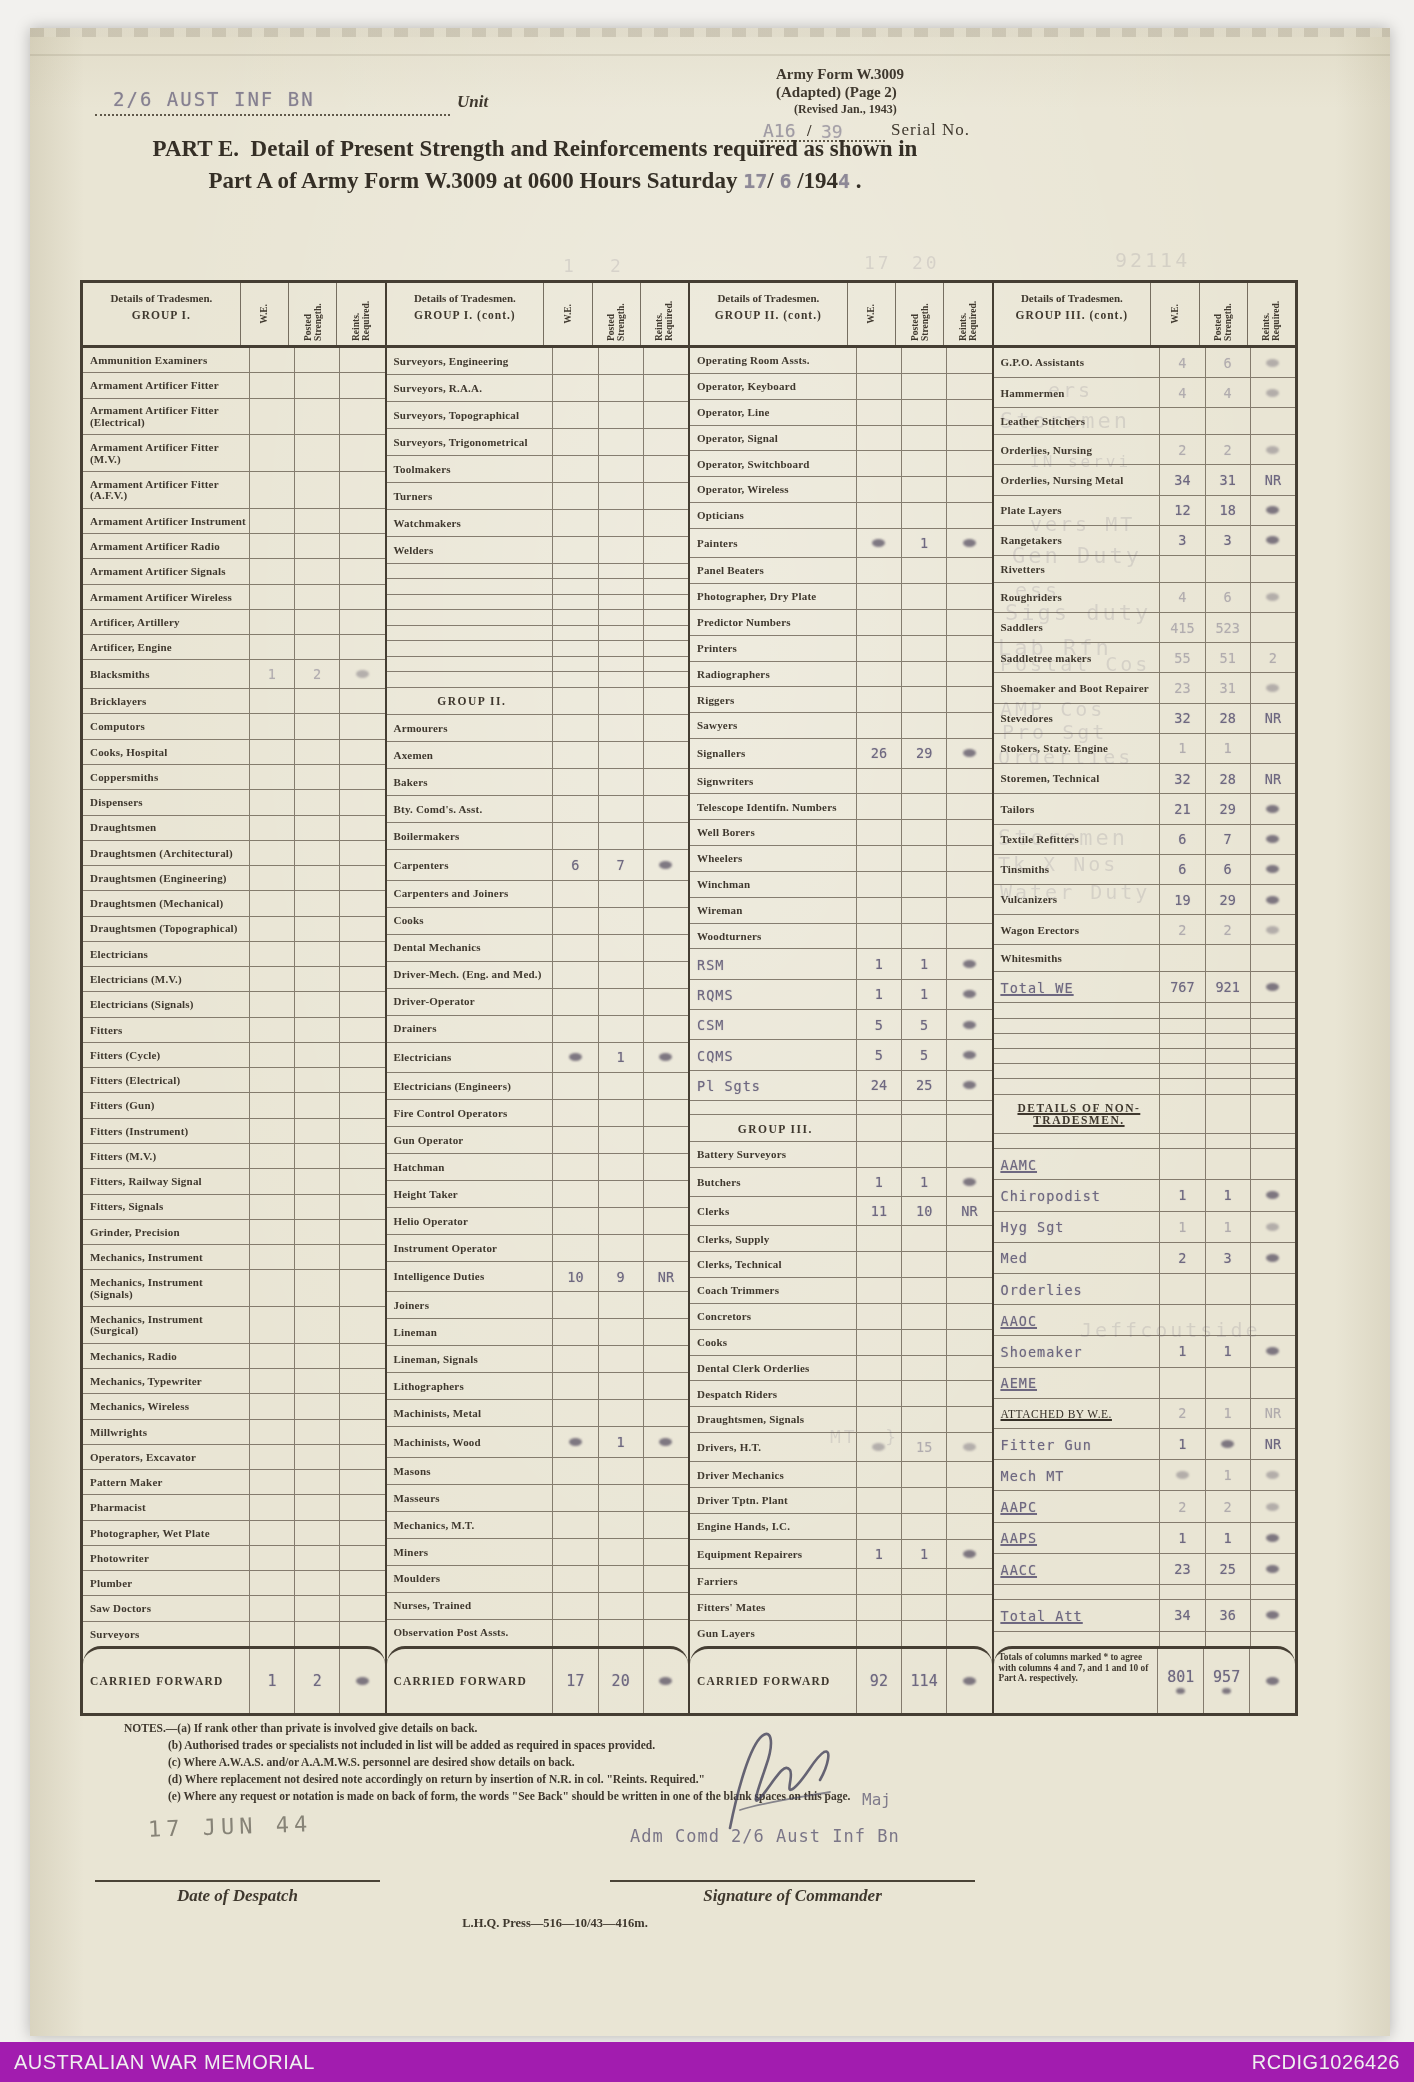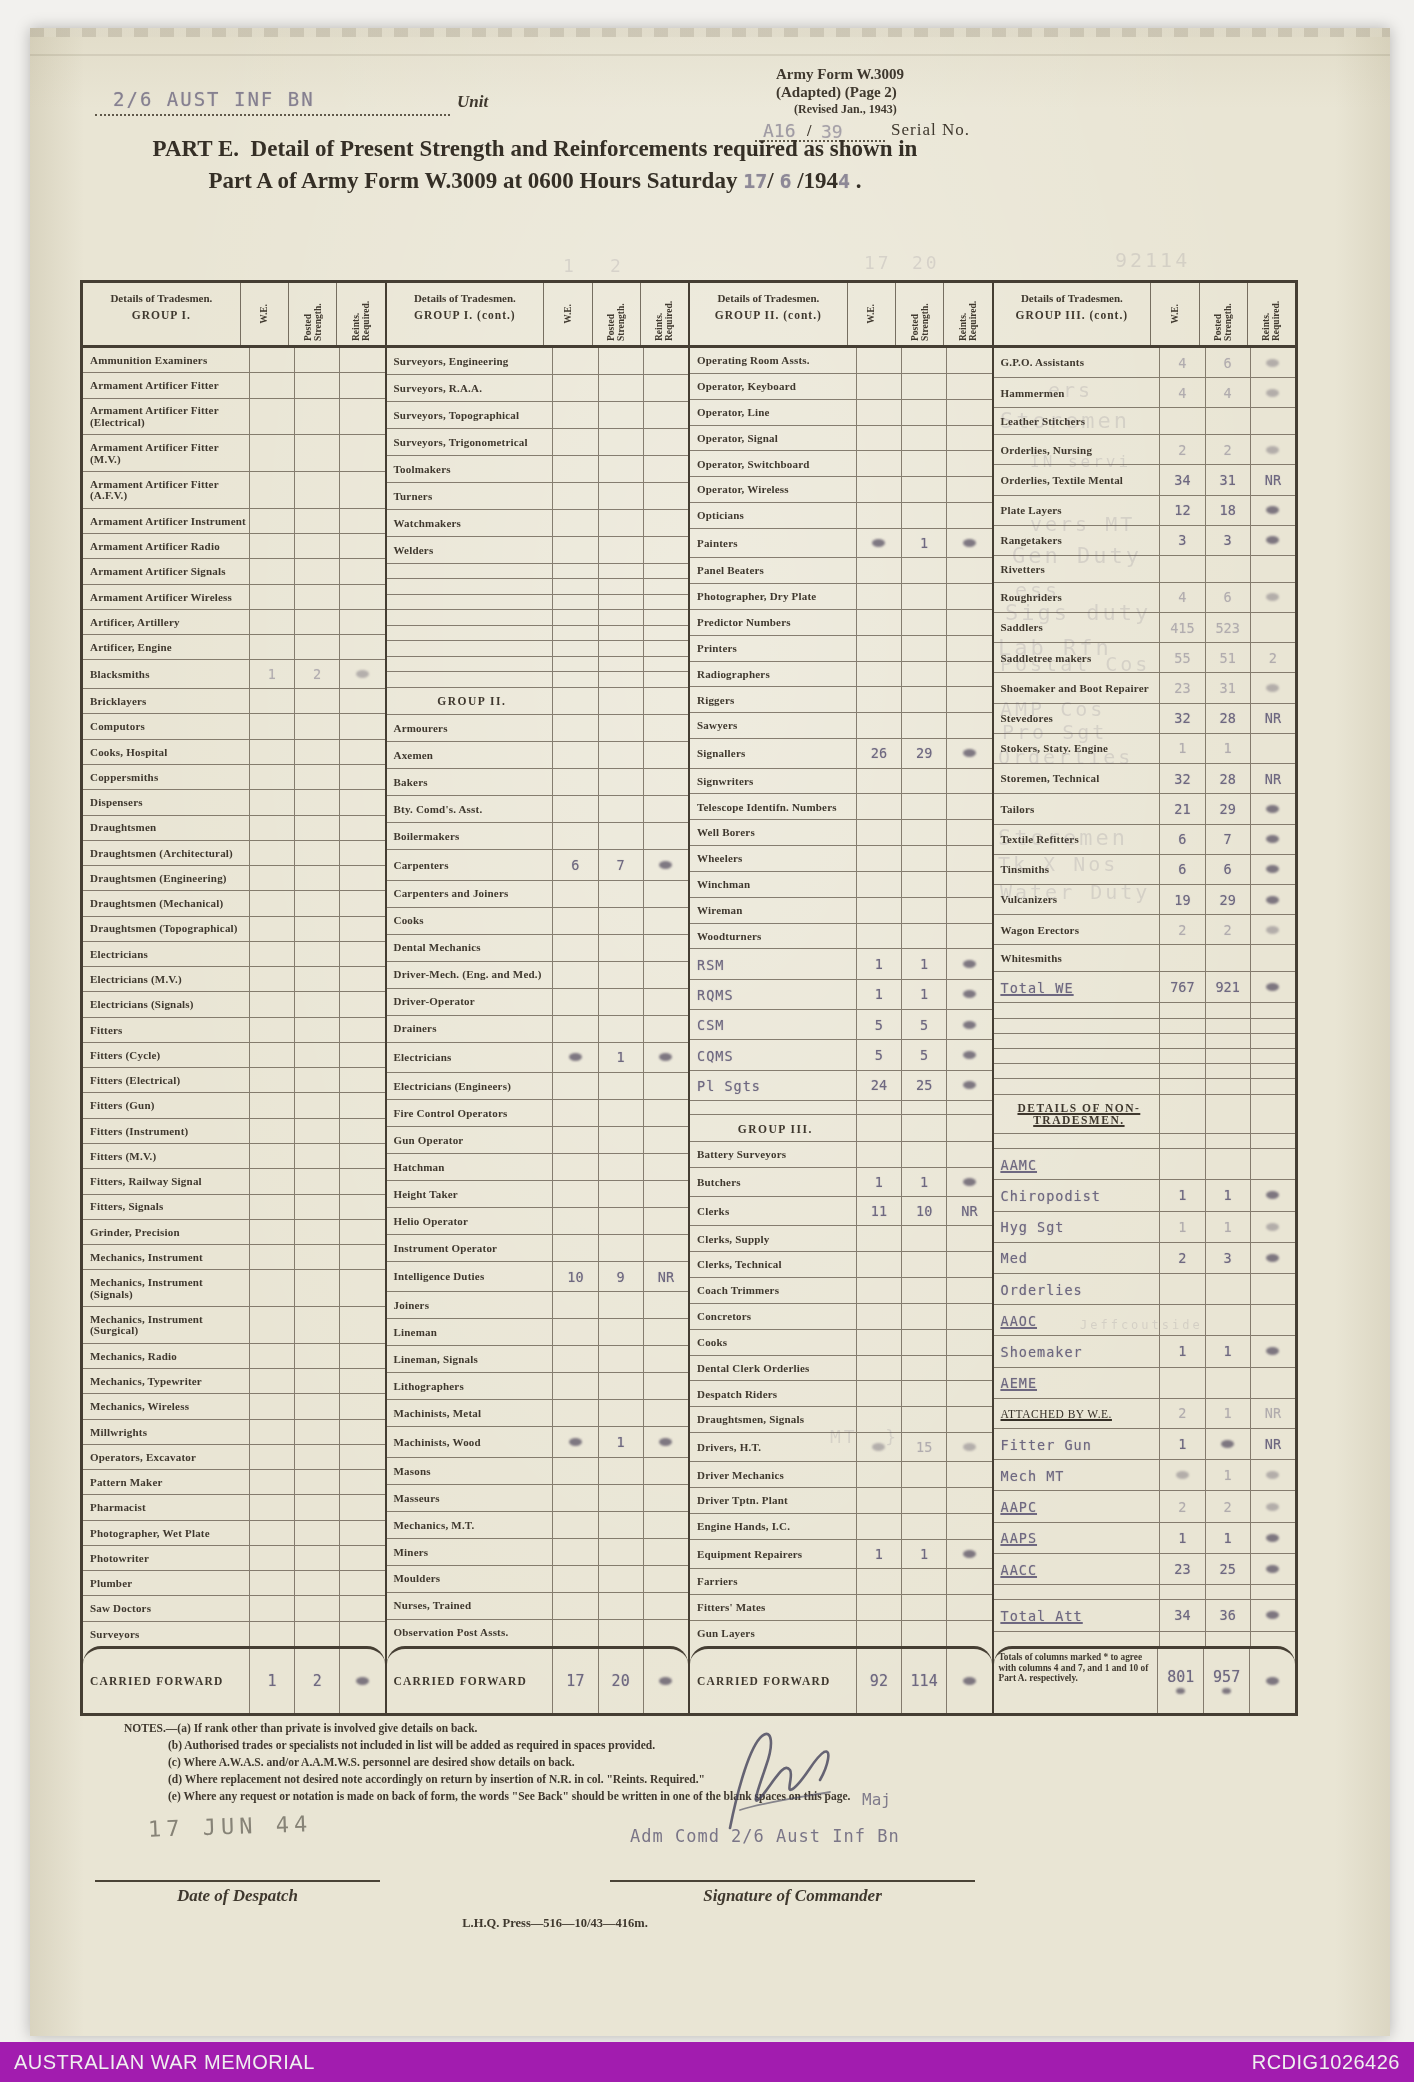--- a/index.html
+++ b/index.html
@@ -1559,21 +1559,21 @@
             </div>
             <div class="c">
               <span class="tt val gho">2</span>
             </div>
             <div class="c">
               <div class="star gho"></div>
             </div>
           </div>
           <div class="row">
             <div class="lab">
-              <span class="pl">Orderlies, Textile Mental</span>
+              <span class="pl">Orderlies, Nursing Metal</span>
             </div>
             <div class="c">
               <span class="tt val">34</span>
             </div>
             <div class="c">
               <span class="tt val">31</span>
             </div>
             <div class="c">
               <span class="tt val">NR</span>
             </div>
@@ -2106,20 +2106,20 @@
       <span class="gw" style="left: 975px; top: 572px; font-size: 22px;">Sigs duty</span>
       <span class="gw" style="left: 968px; top: 594px; font-size: 22px; margin-top: 13px;">Lab Rfn</span>
       <span class="gw" style="left: 970px; top: 624px; font-size: 20px; text-align: right;">Postal Cos</span>
       <span class="gw" style="left: 970px; top: 669px; font-size: 20px;">AMP Cos</span>
       <span class="gw" style="left: 972px; top: 692px; font-size: 20px;">Pro Sgt</span>
       <span class="gw" style="left: 968px; top: 717px; font-size: 20px;">Orderlies</span>
       <span class="gw" style="left: 968px; top: 797px; font-size: 22px;">Storemen</span>
       <span class="gw" style="left: 968px; top: 824px; font-size: 20px;">Tk X Nos</span>
       <span class="gw" style="left: 970px; top: 852px; font-size: 20px;">Water Duty</span>
       <span class="gw" style="left: 800px; top: 1398px; font-size: 18px;">MT  }</span>
-      <span class="gw" style="left: 1050px; top: 1290px; font-size: 12px;">Jeffcoutside</span>
+      <span class="gw" style="left: 1050px; top: 1290px; font-size: 20px;">Jeffcoutside</span>
     </div>
 </div>
 
 <div class="footer-bar">
   <span>AUSTRALIAN WAR MEMORIAL</span>
   <span>RCDIG1026426</span>
 </div>
 
 </body></html>

